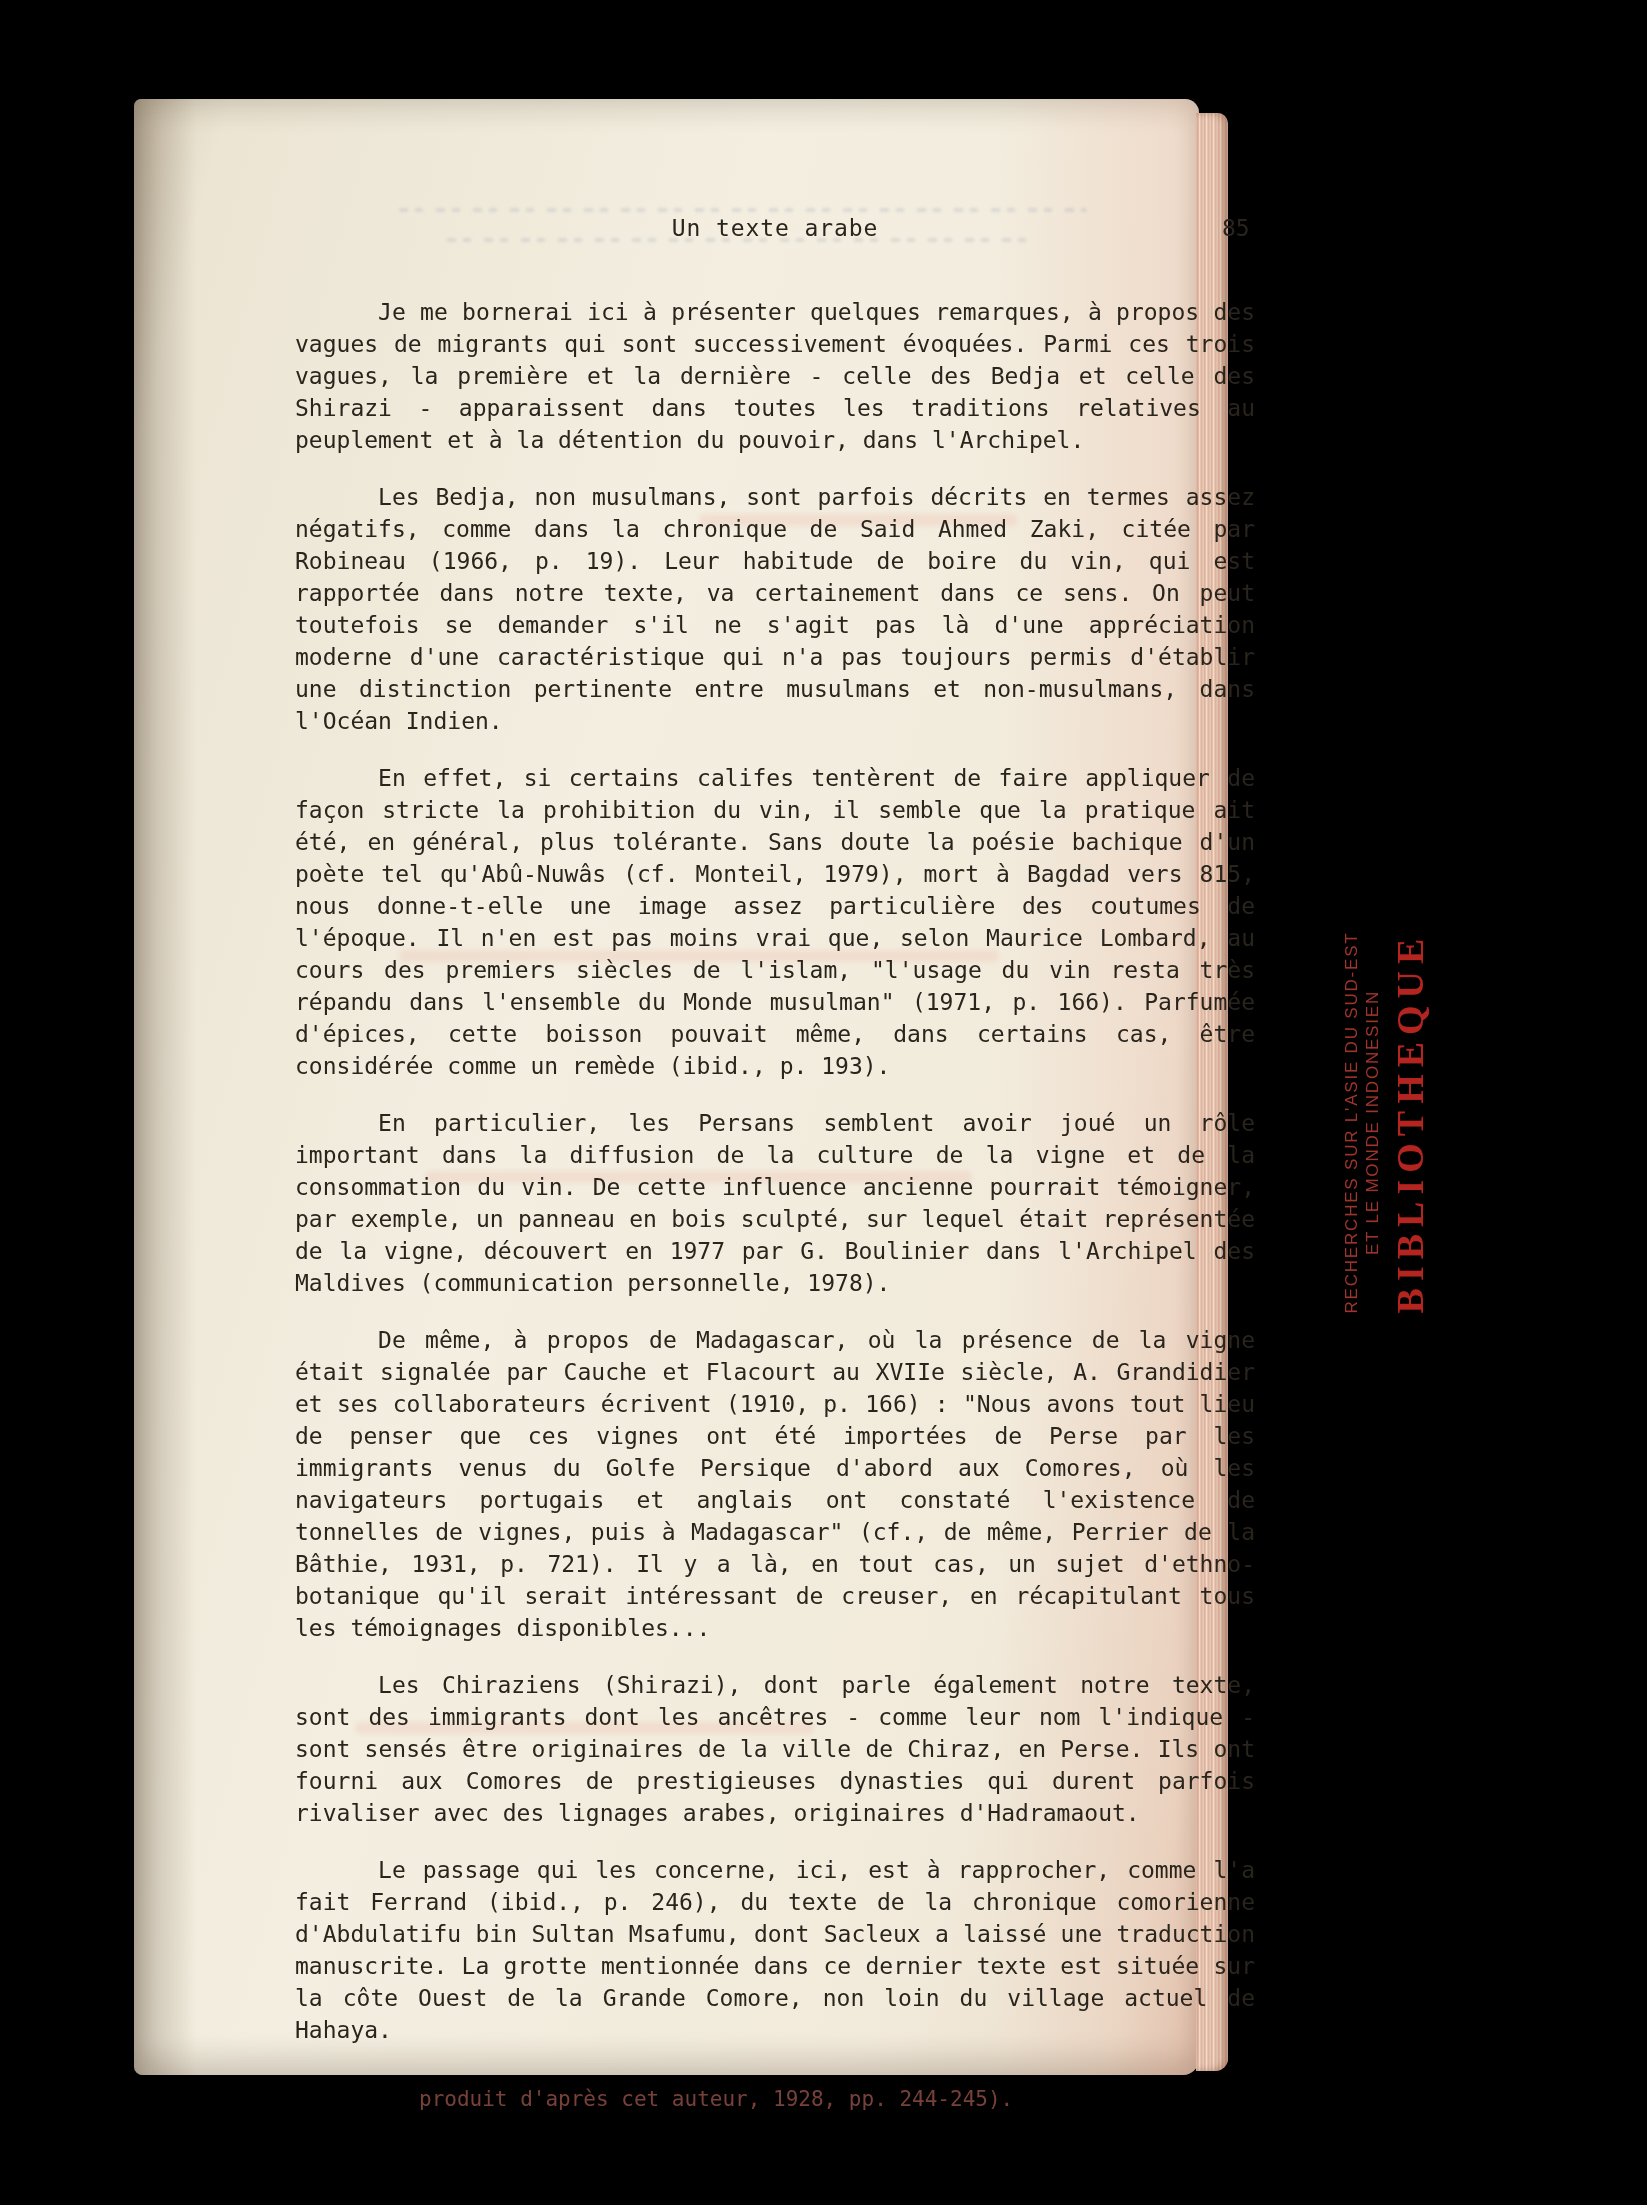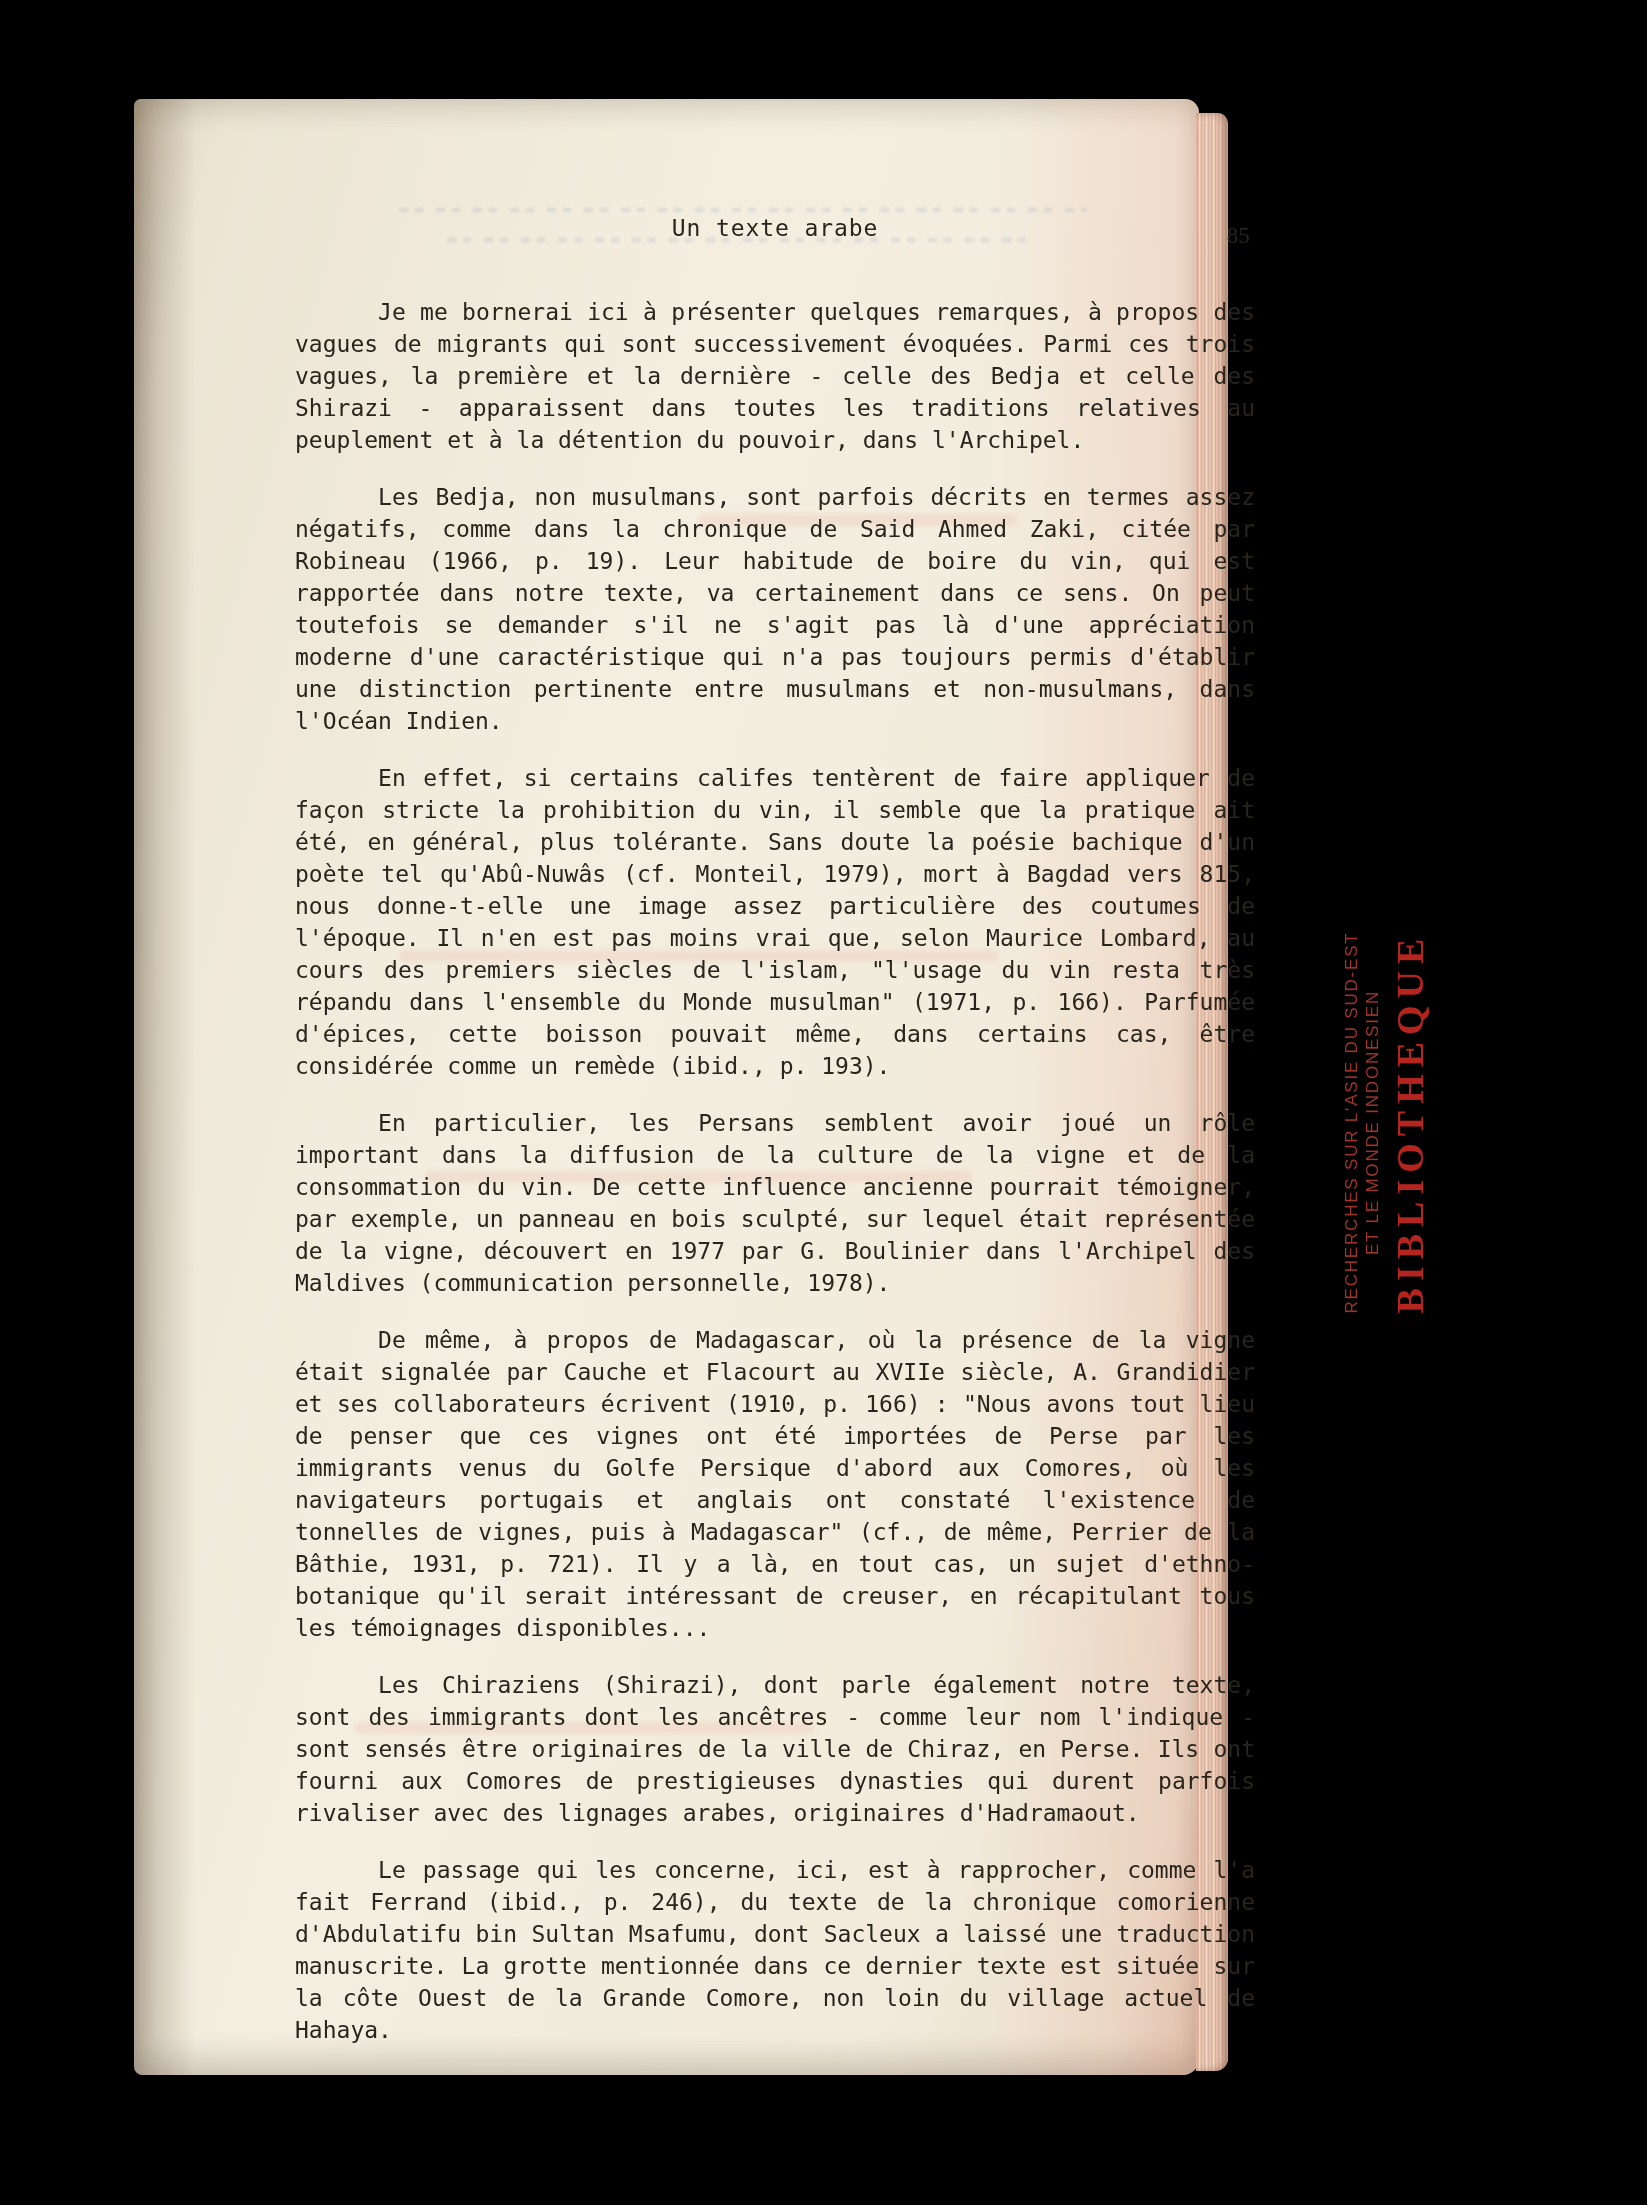--- a/index.html
+++ b/index.html
@@ -75,22 +75,21 @@
     margin-bottom: 49px;
   }
   .running-title {
     display: block;
     text-align: center;
     letter-spacing: 0.9px;
   }
   .page-number {
     position: absolute;
     right: 5.3px;
-    top: 8px;
-    font-family: Liberation Serif, serif;
+    top: 0;
   }
   .content p {
     margin: 0 0 25px 0;
     text-indent: 6ch;
     text-align: justify;
   }
   .content p:last-of-type { margin-bottom: 0; }
   .bleed-bottom {
     margin: 37px 0 0 124px;
     font-size: 21px;
@@ -196,20 +195,21 @@
       </div>
 
       <p>Je me bornerai ici à présenter quelques remarques, à propos des vagues de migrants qui sont successivement évoquées. Parmi ces trois vagues, la première et la dernière - celle des Bedja et celle des Shirazi - apparaissent dans toutes les traditions relatives au peuplement et à la détention du pouvoir, dans l'Archipel.</p>
       <p>Les Bedja, non musulmans, sont parfois décrits en termes assez négatifs, comme dans la chronique de Said Ahmed Zaki, citée par Robineau (1966, p. 19). Leur habitude de boire du vin, qui est rapportée dans notre texte, va certainement dans ce sens. On peut toutefois se demander s'il ne s'agit pas là d'une appréciation moderne d'une caractéristique qui n'a pas toujours permis d'établir une distinction pertinente entre musulmans et non-musulmans, dans l'Océan Indien.</p>
       <p>En effet, si certains califes tentèrent de faire appliquer de façon stricte la prohibition du vin, il semble que la pratique ait été, en général, plus tolérante. Sans doute la poésie bachique d'un poète tel qu'Abû-Nuwâs (cf. Monteil, 1979), mort à Bagdad vers 815, nous donne-t-elle une image assez particulière des coutumes de l'époque. Il n'en est pas moins vrai que, selon Maurice Lombard, au cours des premiers siècles de l'islam, "l'usage du vin resta très répandu dans l'ensemble du Monde musulman" (1971, p. 166). Parfumée d'épices, cette boisson pouvait même, dans certains cas, être considérée comme un remède (ibid., p. 193).</p>
       <p>En particulier, les Persans semblent avoir joué un rôle important dans la diffusion de la culture de la vigne et de la consommation du vin. De cette influence ancienne pourrait témoigner, par exemple, un panneau en bois sculpté, sur lequel était représentée de la vigne, découvert en 1977 par G. Boulinier dans l'Archipel des Maldives (communication personnelle, 1978).</p>
       <p>De même, à propos de Madagascar, où la présence de la vigne était signalée par Cauche et Flacourt au XVIIe siècle, A. Grandidier et ses collaborateurs écrivent (1910, p. 166) : "Nous avons tout lieu de penser que ces vignes ont été importées de Perse par les immigrants venus du Golfe Persique d'abord aux Comores, où les navigateurs portugais et anglais ont constaté l'existence de tonnelles de vignes, puis à Madagascar" (cf., de même, Perrier de la Bâthie, 1931, p. 721). Il y a là, en tout cas, un sujet d'ethno-botanique qu'il serait intéressant de creuser, en récapitulant tous les témoignages disponibles...</p>
       <p>Les Chiraziens (Shirazi), dont parle également notre texte, sont des immigrants dont les ancêtres - comme leur nom l'indique - sont sensés être originaires de la ville de Chiraz, en Perse. Ils ont fourni aux Comores de prestigieuses dynasties qui durent parfois rivaliser avec des lignages arabes, originaires d'Hadramaout.</p>
       <p>Le passage qui les concerne, ici, est à rapprocher, comme l'a fait Ferrand (ibid., p. 246), du texte de la chronique comorienne d'Abdulatifu bin Sultan Msafumu, dont Sacleux a laissé une traduction manuscrite. La grotte mentionnée dans ce dernier texte est située sur la côte Ouest de la Grande Comore, non loin du village actuel de Hahaya.</p>
 
+      <div class="bleed-bottom">produit d'après cet auteur, 1928, pp. 244-245).</div>
     </div>
 
     <div class="stamp">
       <div class="stamp-series">
         <div>RECHERCHES SUR L'ASIE DU SUD-EST</div>
         <div>ET LE MONDE INDONESIEN</div>
       </div>
       <div class="stamp-lib">BIBLIOTHEQUE</div>
     </div>
 

